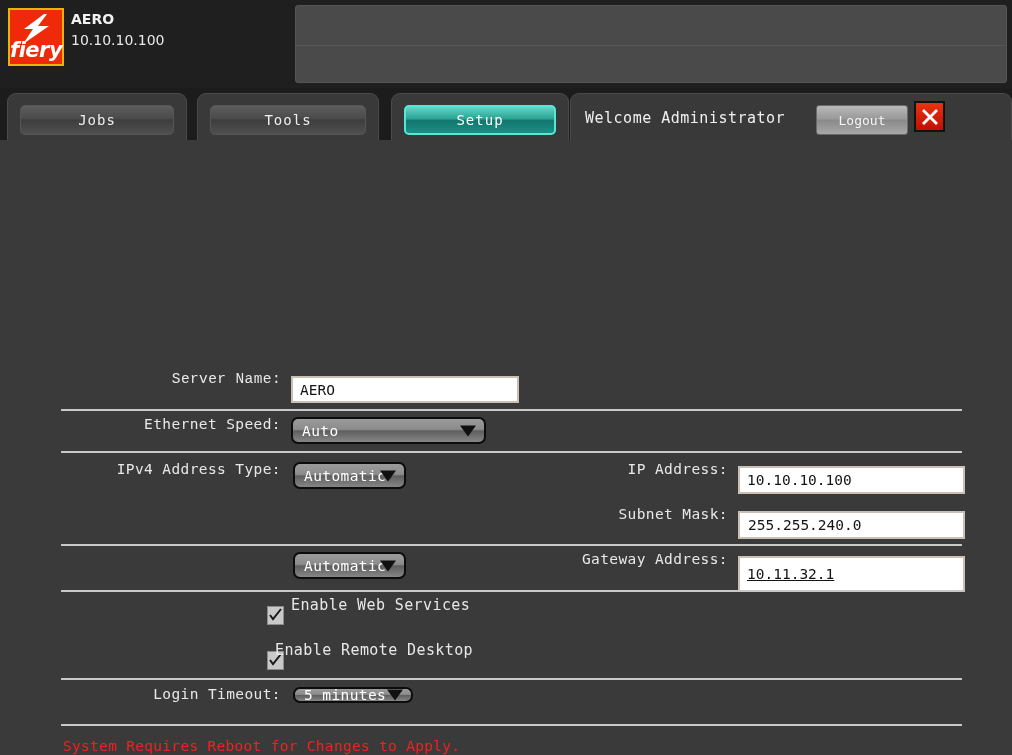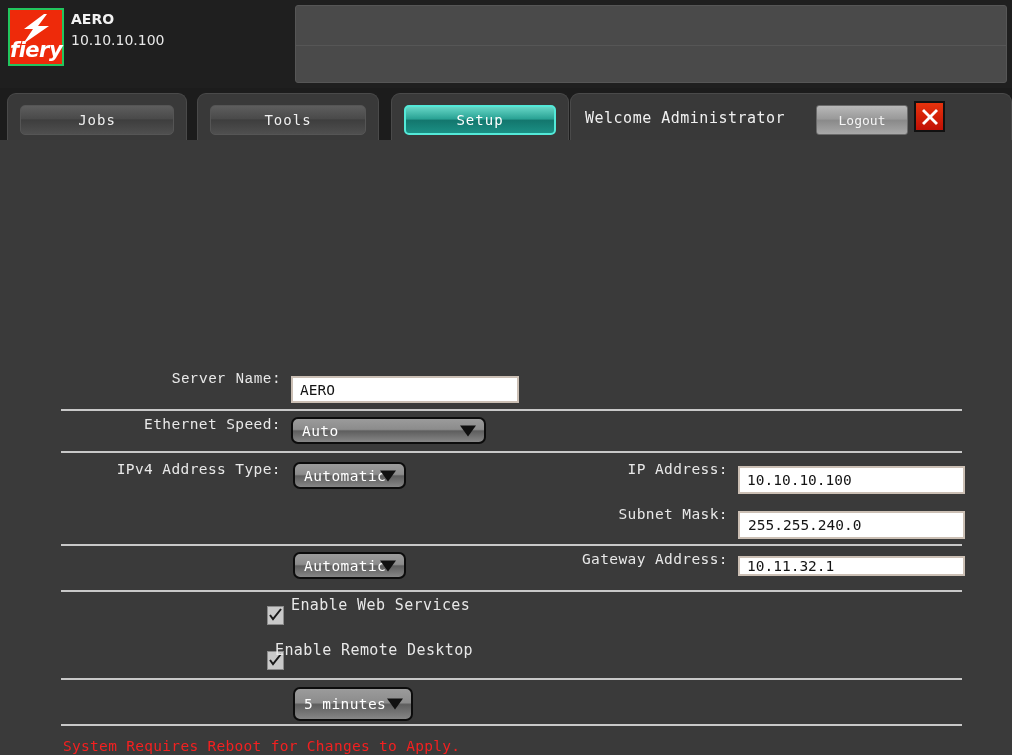--- a/index.html
+++ b/index.html
@@ -25,21 +25,21 @@
     left: 0; top: 0;
     width: 1012px; height: 88px;
     background: #1f1f1f;
   }
 
   .logo-box {
     position: absolute;
     left: 8px; top: 8px;
     width: 56px; height: 58px;
     background: #ee2a0a;
-    border: 2px solid #22c55e;
+    border: 2px solid #eab308;
   }
   .logo-bolt {
     position: absolute;
     left: 8px; top: 4px;
     width: 40px; height: 30px;
   }
   .logo-word {
     position: absolute;
     left: 0; top: 28px;
     width: 52px;
@@ -326,21 +326,21 @@
     <div class="txtinput" style="left:738px; top:371px; width:227px; height:28px;padding-left:8px;" placeholder="Subnet Mask">255.255.240.0</div>
 
     <div class="divider" style="top:404px;"></div>
 
     <div class="dropdown" style="left:293px; top:412px; width:113px; height:27px;">
       <span>Automatic</span>
       <span class="caret"></span>
     </div>
 
     <div class="lbl" style="left:510px; top:411px; width:218px;">Gateway Address:</div>
-    <div class="txtinput" style="left:738px; top:416px; width:227px; height:20px;" placeholder="Gateway Address">10.11.32.1</div>
+    <div class="txtinput" style="left:738px; top:416px; width:227px; height:36px;text-decoration:underline;" placeholder="Gateway Address">10.11.32.1</div>
 
     <div class="divider" style="top:450px;"></div>
 
     <div class="cbrow">
       <div class="cbox" style="left:267px; top:466px;">
         <svg width="15" height="17" viewBox="0 0 15 17">
           <path d="M2,8 L5,12 L13,2" stroke="#1a1a1a" stroke-width="2" fill="none"></path>
         </svg>
       </div>
       <div class="cblabel" style="left:291px; top:456px;">Enable Web Services</div>
@@ -350,21 +350,22 @@
       <div class="cbox" style="left:267px; top:511px;">
         <svg width="15" height="17" viewBox="0 0 15 17">
           <path d="M2,8 L5,12 L13,2" stroke="#1a1a1a" stroke-width="2" fill="none"></path>
         </svg>
       </div>
       <div class="cblabel" style="left:275px; top:501px;">Enable Remote Desktop</div>
     </div>
 
     <div class="divider" style="top:538px;"></div>
 
-    <div class="dropdown" style="left:293px; top:547px; width:120px; height:34px;">
+    <div class="lbl" style="left:61px; top:546px; width:220px;">Login Timeout:</div>
+    <div class="dropdown" style="left:293px; top:547px; width:120px; height:16px;">
       <span>5 minutes</span>
       <span class="caret"></span>
     </div>
 
     <div class="divider" style="top:584px;"></div>
 
     <div class="warn">System Requires Reboot for Changes to Apply.</div>
 
   </div>
 </div>

